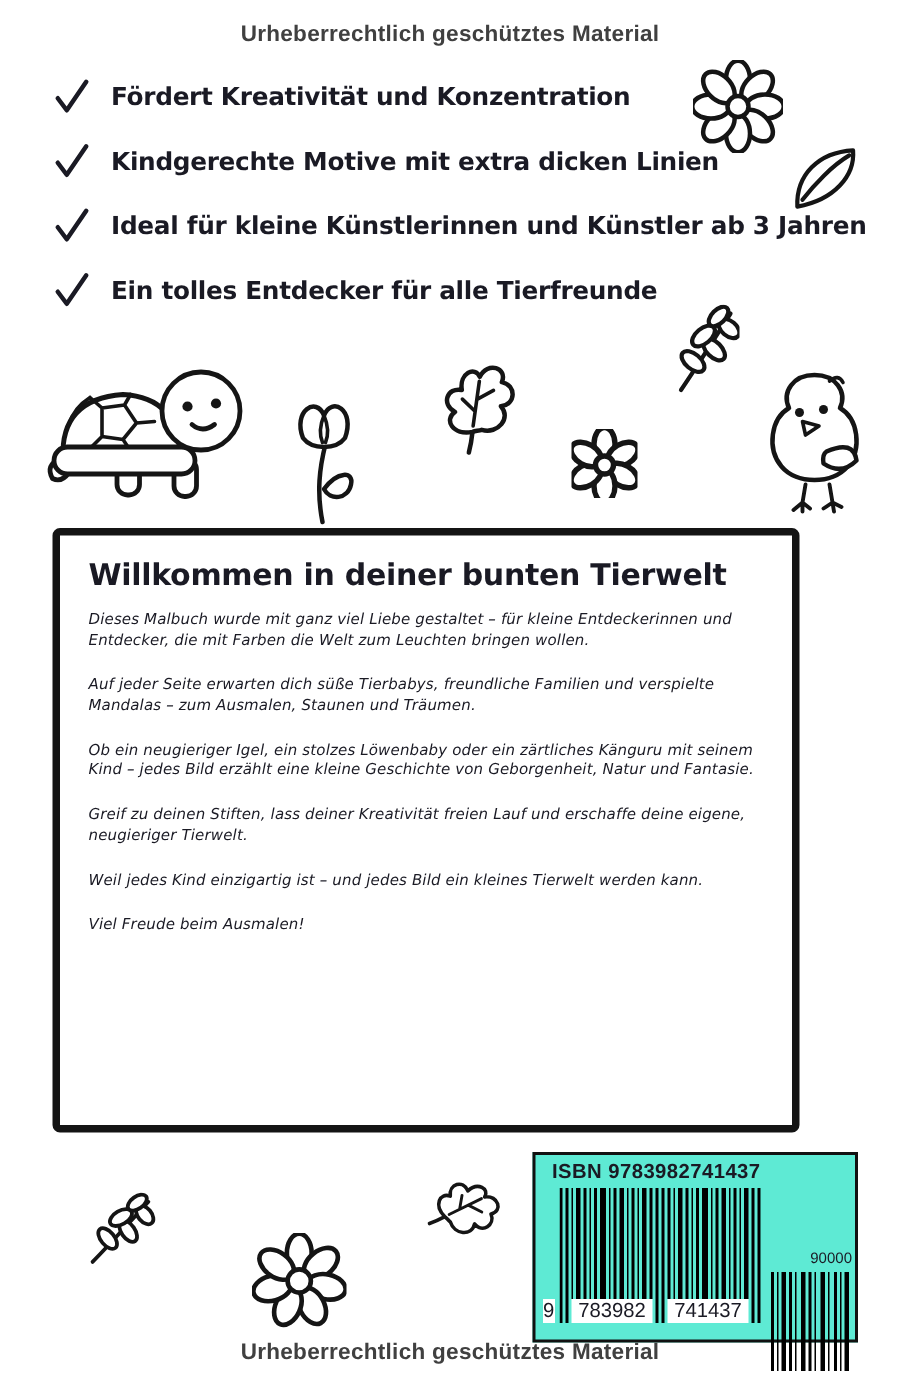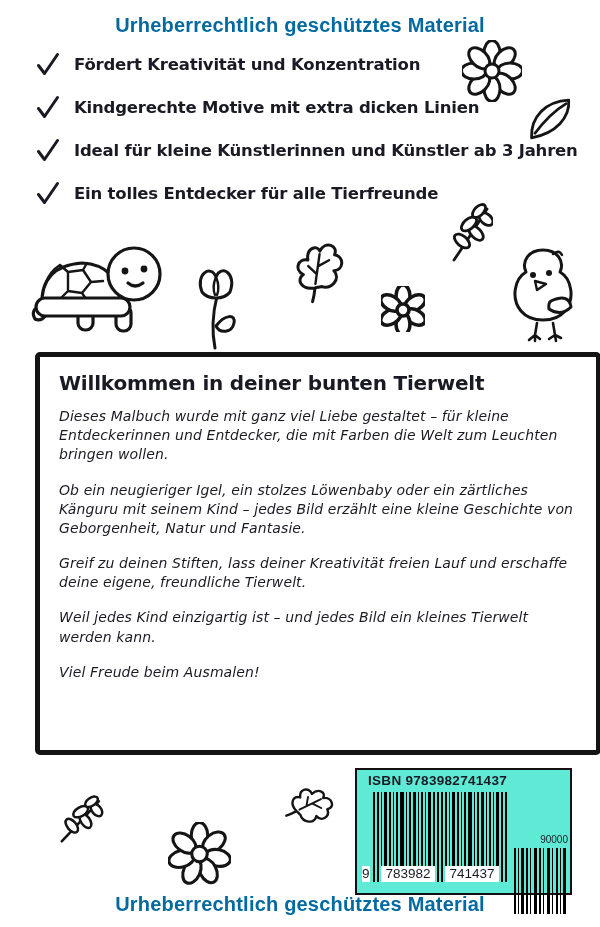--- a/index.html
+++ b/index.html
@@ -3,21 +3,21 @@
 <meta charset="utf-8">
 <style>
   html,body { margin:0; padding:0; background:#fff; }
   .page {
     position:relative; width:600px; height:927px; background:#ffffff;
     font-family:"DejaVu Sans", sans-serif; color:#1a1a24; overflow:hidden;
   }
   .copyright {
     position:absolute; left:0; width:100%; text-align:center;
     font-family:"Liberation Sans", sans-serif; font-weight:bold;
-    font-size:20px; color:#0369a1; letter-spacing:0.2px;
+    font-size:15px; color:#404040; letter-spacing:0.2px;
   }
   .copyright.top { top:14px; }
   .copyright.bottom { top:893px; }
 
   .checklist { position:absolute; left:36px; top:52px; display:flex; flex-direction:column; gap:19px; }
   .check-item { display:flex; align-items:center; gap:14px; }
   .check-item .label { font-weight:bold; font-size:16.5px; letter-spacing:-0.2px; white-space:nowrap; }
   .check-item svg { flex:0 0 auto; }
 
   .deco { position:absolute; }
@@ -28,26 +28,26 @@
   .deco-tulip       { left:191px; top:262px; width:50px;  height:88px; }
   .deco-oakleaf-mid { left:290px; top:234px; width:54px;  height:70px; transform:rotate(6deg); }
   .deco-flower-mid  { left:381px; top:286px; width:44px;  height:46px; }
   .deco-sprig-mid   { left:449px; top:203px; width:44px;  height:60px; }
   .deco-chick       { left:509px; top:245px; width:68px;  height:98px; }
   .deco-sprig-bot   { left:55px;  top:793px; width:52px;  height:54px; transform:rotate(10deg); }
   .deco-flower-bot  { left:168px; top:822px; width:63px;  height:64px; }
   .deco-oakleaf-bot { left:282px; top:776px; width:56px;  height:56px; transform:rotate(62deg); }
 
   .info-box {
-    position:absolute; left:35px; top:352px; width:566px; height:403px;
+    position:absolute; left:35px; top:352px; width:498px; height:403px;
     box-sizing:border-box; border:5px solid #141414; border-radius:5px;
     padding:12px 19px 10px 19px; background:#fff; overflow:hidden;
   }
   .info-title { font-weight:bold; font-size:20px; margin:2px 0 12px 0; letter-spacing:-0.2px; }
-  .info-par { font-style:italic; font-size:14px; line-height:1.37; margin:0 0 16px 0; letter-spacing:0.1px; }
+  .info-par { font-style:italic; font-size:10px; line-height:1.37; margin:0 0 16px 0; letter-spacing:0.1px; }
   .info-par:last-child { margin-bottom:0; }
 
   .barcode-box {
     position:absolute; left:355px; top:768px; width:217px; height:127px;
     box-sizing:border-box; border:2px solid #111; background:#5eead4;
     font-family:"Liberation Sans", sans-serif;
   }
   .isbn-label { position:absolute; top:3px; left:11px; font-weight:bold; font-size:13.5px; letter-spacing:0.3px; white-space:nowrap; }
   .main-barcode { position:absolute; left:16px; top:22px; width:136px; height:92px; }
   .main-barcode svg { display:block; }
@@ -193,22 +193,23 @@
         <path d="M26,36 L37,39 L28,45 Z" stroke-width="2.4"></path>
         <path d="M42,56 Q60,48 62,62 Q52,72 40,64 Q39,58 42,56 Z"></path>
         <path fill="none" stroke-width="2.6" d="M28,78 L26,90 M26,90 L20,95 M26,90 L26,96 M26,90 L31,94 M44,78 L46,90 M46,90 L40,94 M46,90 L47,96 M46,90 L52,93"></path>
       </g>
     </svg>
   </div>
 
   <div class="info-box">
     <div class="info-title">Willkommen in deiner bunten Tierwelt</div>
     <p class="info-par">Dieses Malbuch wurde mit ganz viel Liebe gestaltet – für kleine Entdeckerinnen und Entdecker, die mit Farben die Welt zum Leuchten bringen wollen.</p>
+    <p class="info-par">Auf jeder Seite erwarten dich süße Tierbabys, freundliche Familien und verspielte Mandalas – zum Ausmalen, Staunen und Träumen.</p>
     <p class="info-par">Ob ein neugieriger Igel, ein stolzes Löwenbaby oder ein zärtliches Känguru mit seinem Kind – jedes Bild erzählt eine kleine Geschichte von Geborgenheit, Natur und Fantasie.</p>
-    <p class="info-par">Greif zu deinen Stiften, lass deiner Kreativität freien Lauf und erschaffe deine eigene, freundliche Tierwelt.</p>
+    <p class="info-par">Greif zu deinen Stiften, lass deiner Kreativität freien Lauf und erschaffe deine eigene, neugieriger Tierwelt.</p>
     <p class="info-par">Weil jedes Kind einzigartig ist – und jedes Bild ein kleines Tierwelt werden kann.</p>
     <p class="info-par">Viel Freude beim Ausmalen!</p>
   </div>
 
   <div class="deco deco-sprig-bot">
     <svg viewBox="0 0 44 60">
       <g fill="#fff" stroke="#151515" stroke-width="2.8" stroke-linecap="round">
         <path fill="none" d="M5,57 C14,44 24,28 38,6"></path>
         <ellipse cx="13" cy="38" rx="5" ry="9" transform="rotate(-50 13 38)"></ellipse>
         <ellipse cx="27" cy="30" rx="5" ry="9" transform="rotate(-45 27 30)"></ellipse>

